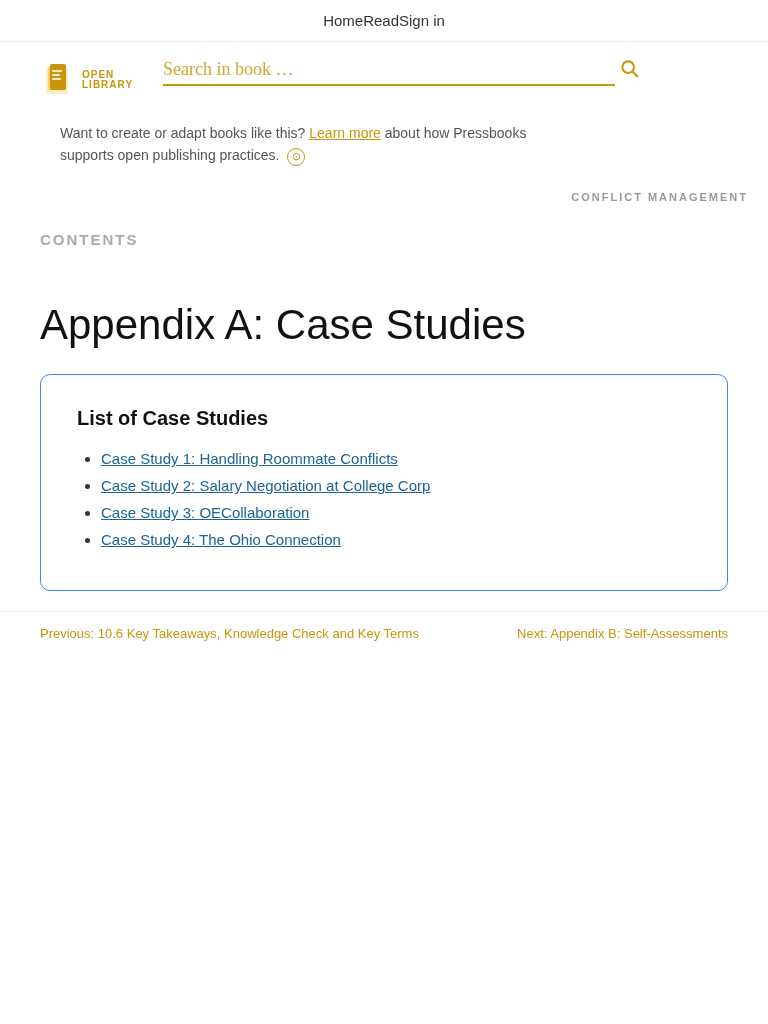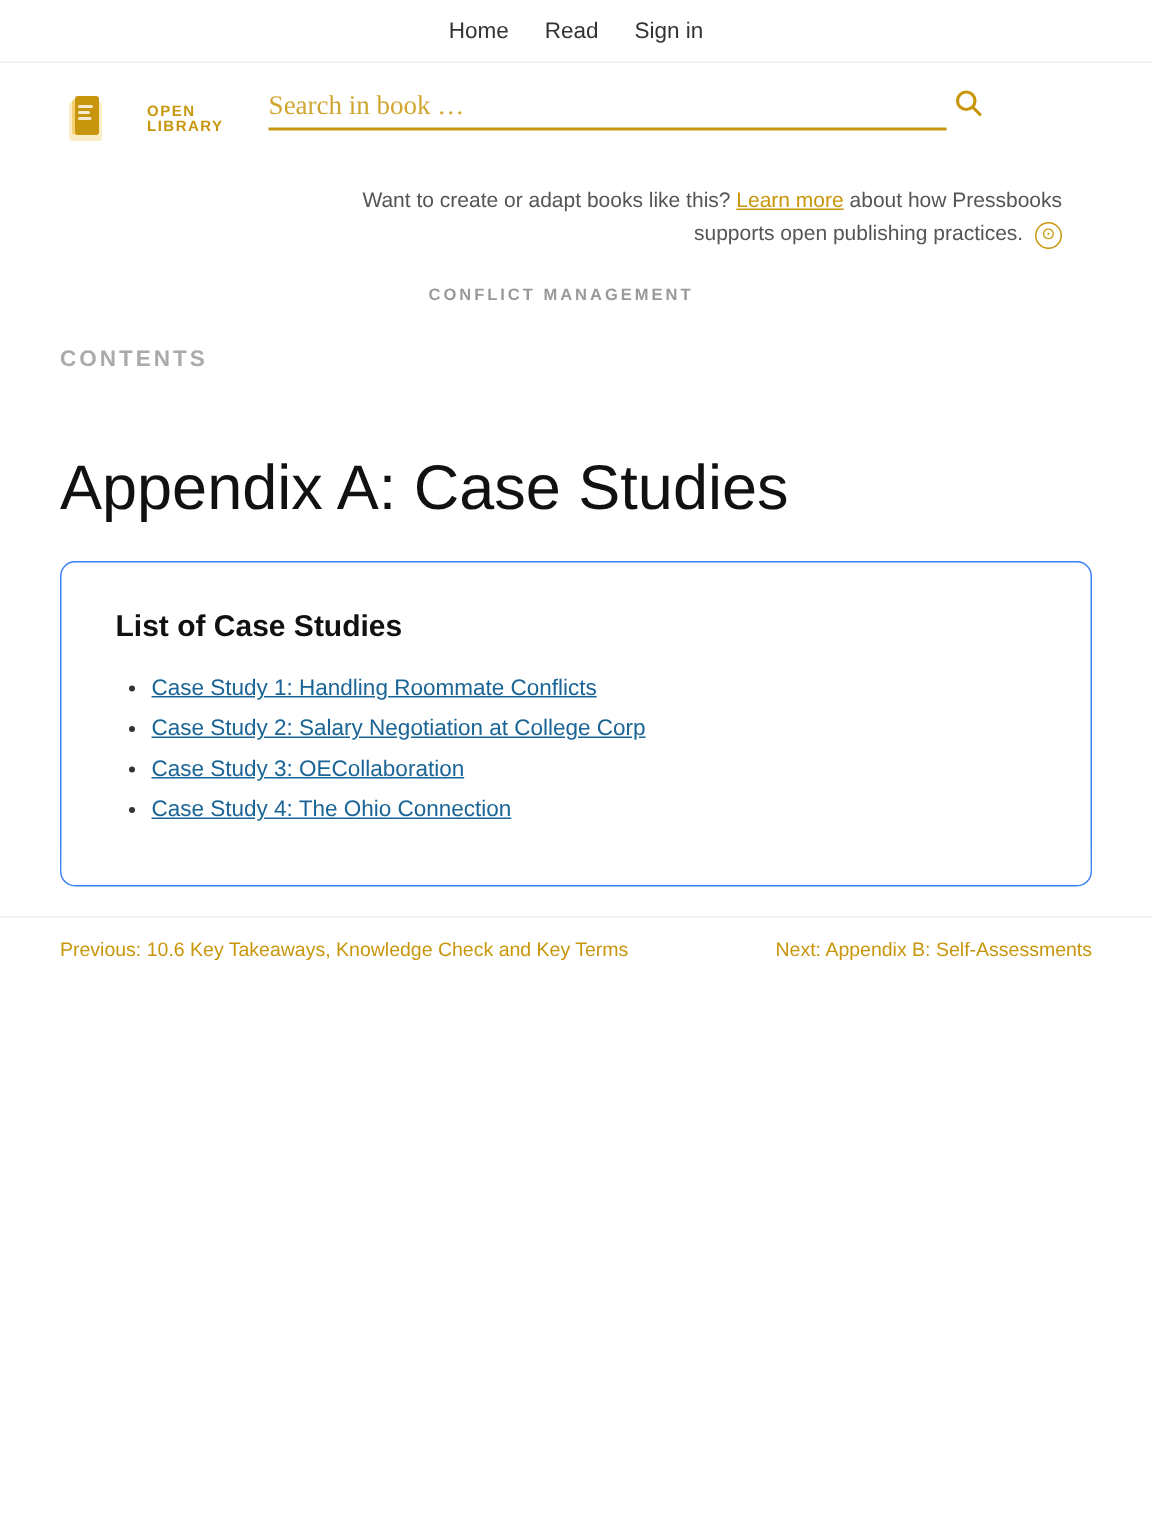--- a/index.html
+++ b/index.html
@@ -16,21 +16,20 @@
       min-height: 1024px;
       overflow-x: hidden;
     }
 
     
     .top-nav {
       display: flex;
       justify-content: center;
       align-items: center;
       padding: 12px 3px;
-      gap: 24px;
       border-bottom: 1px solid #eeeeee;
     }
 
     .top-nav a {
       font-family: Arial, sans-serif;
       font-size: 15px;
       color: #333333;
       text-decoration: none;
     }
 
@@ -38,21 +37,21 @@
     .header {
       display: flex;
       align-items: flex-start;
       padding: 12px 40px 0 40px;
       position: relative;
     }
 
     .logo-area {
       display: flex;
       align-items: center;
-      gap: 22px;
+      gap: 6px;
       flex-shrink: 0;
       margin-top: 8px;
     }
 
     .logo-icon {
       width: 36px;
       height: 36px;
     }
 
     .logo-text {
@@ -112,21 +111,21 @@
       background: none;
       border: none;
       cursor: pointer;
       padding: 4px;
       color: #c8960c;
       font-size: 20px;
     }
 
     
     .banner-text {
-      text-align: right;
+      text-align: left;
       padding: 24px 60px 16px 60px;
       font-family: Arial, sans-serif;
       font-size: 14px;
       color: #555555;
       line-height: 1.6;
     }
 
     .banner-text a {
       color: #c8960c;
       text-decoration: underline;
@@ -141,22 +140,22 @@
       border: 1.5px solid #c8960c;
       border-radius: 50%;
       color: #c8960c;
       font-size: 11px;
       margin-left: 4px;
       vertical-align: middle;
     }
 
     
     .book-title-section {
-      text-align: center;
-      padding: 8px 60px 16px 40px;
+      text-align: right;
+      padding: 8px 20px 16px 40px;
     }
 
     .book-subject {
       font-family: Arial, sans-serif;
       font-size: 11px;
       font-weight: bold;
       letter-spacing: 2px;
       color: #999999;
       text-transform: uppercase;
     }

